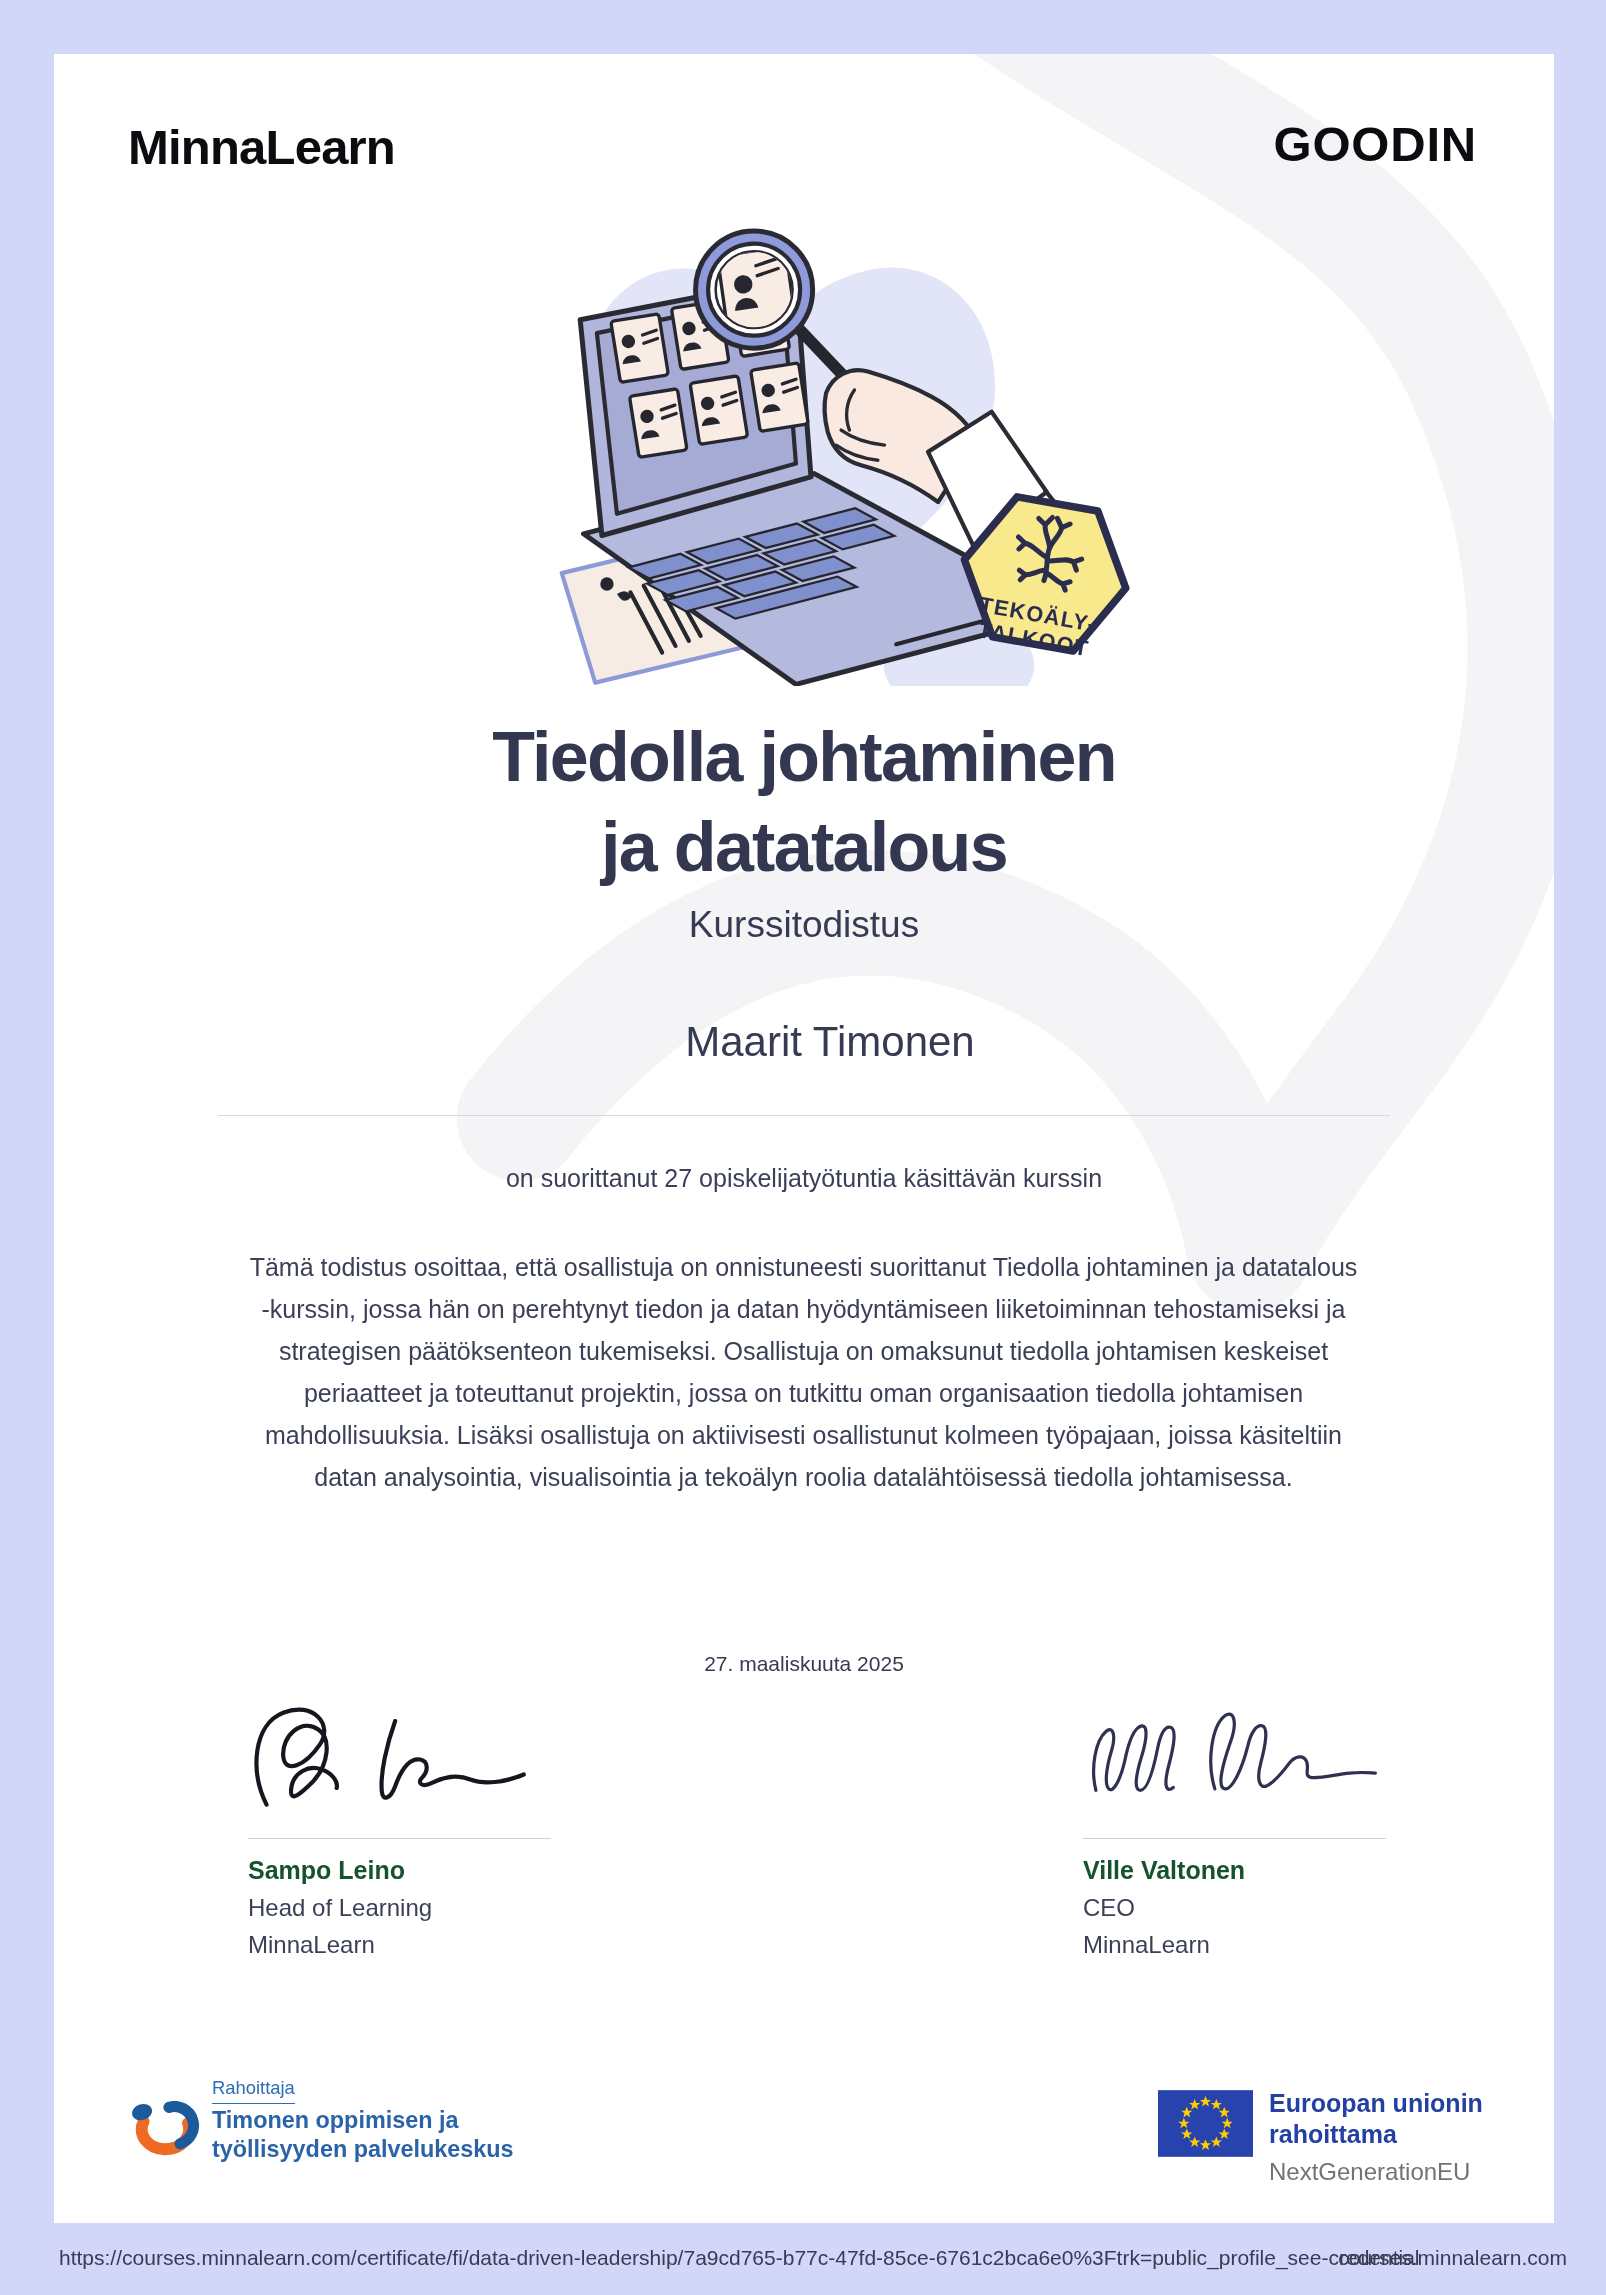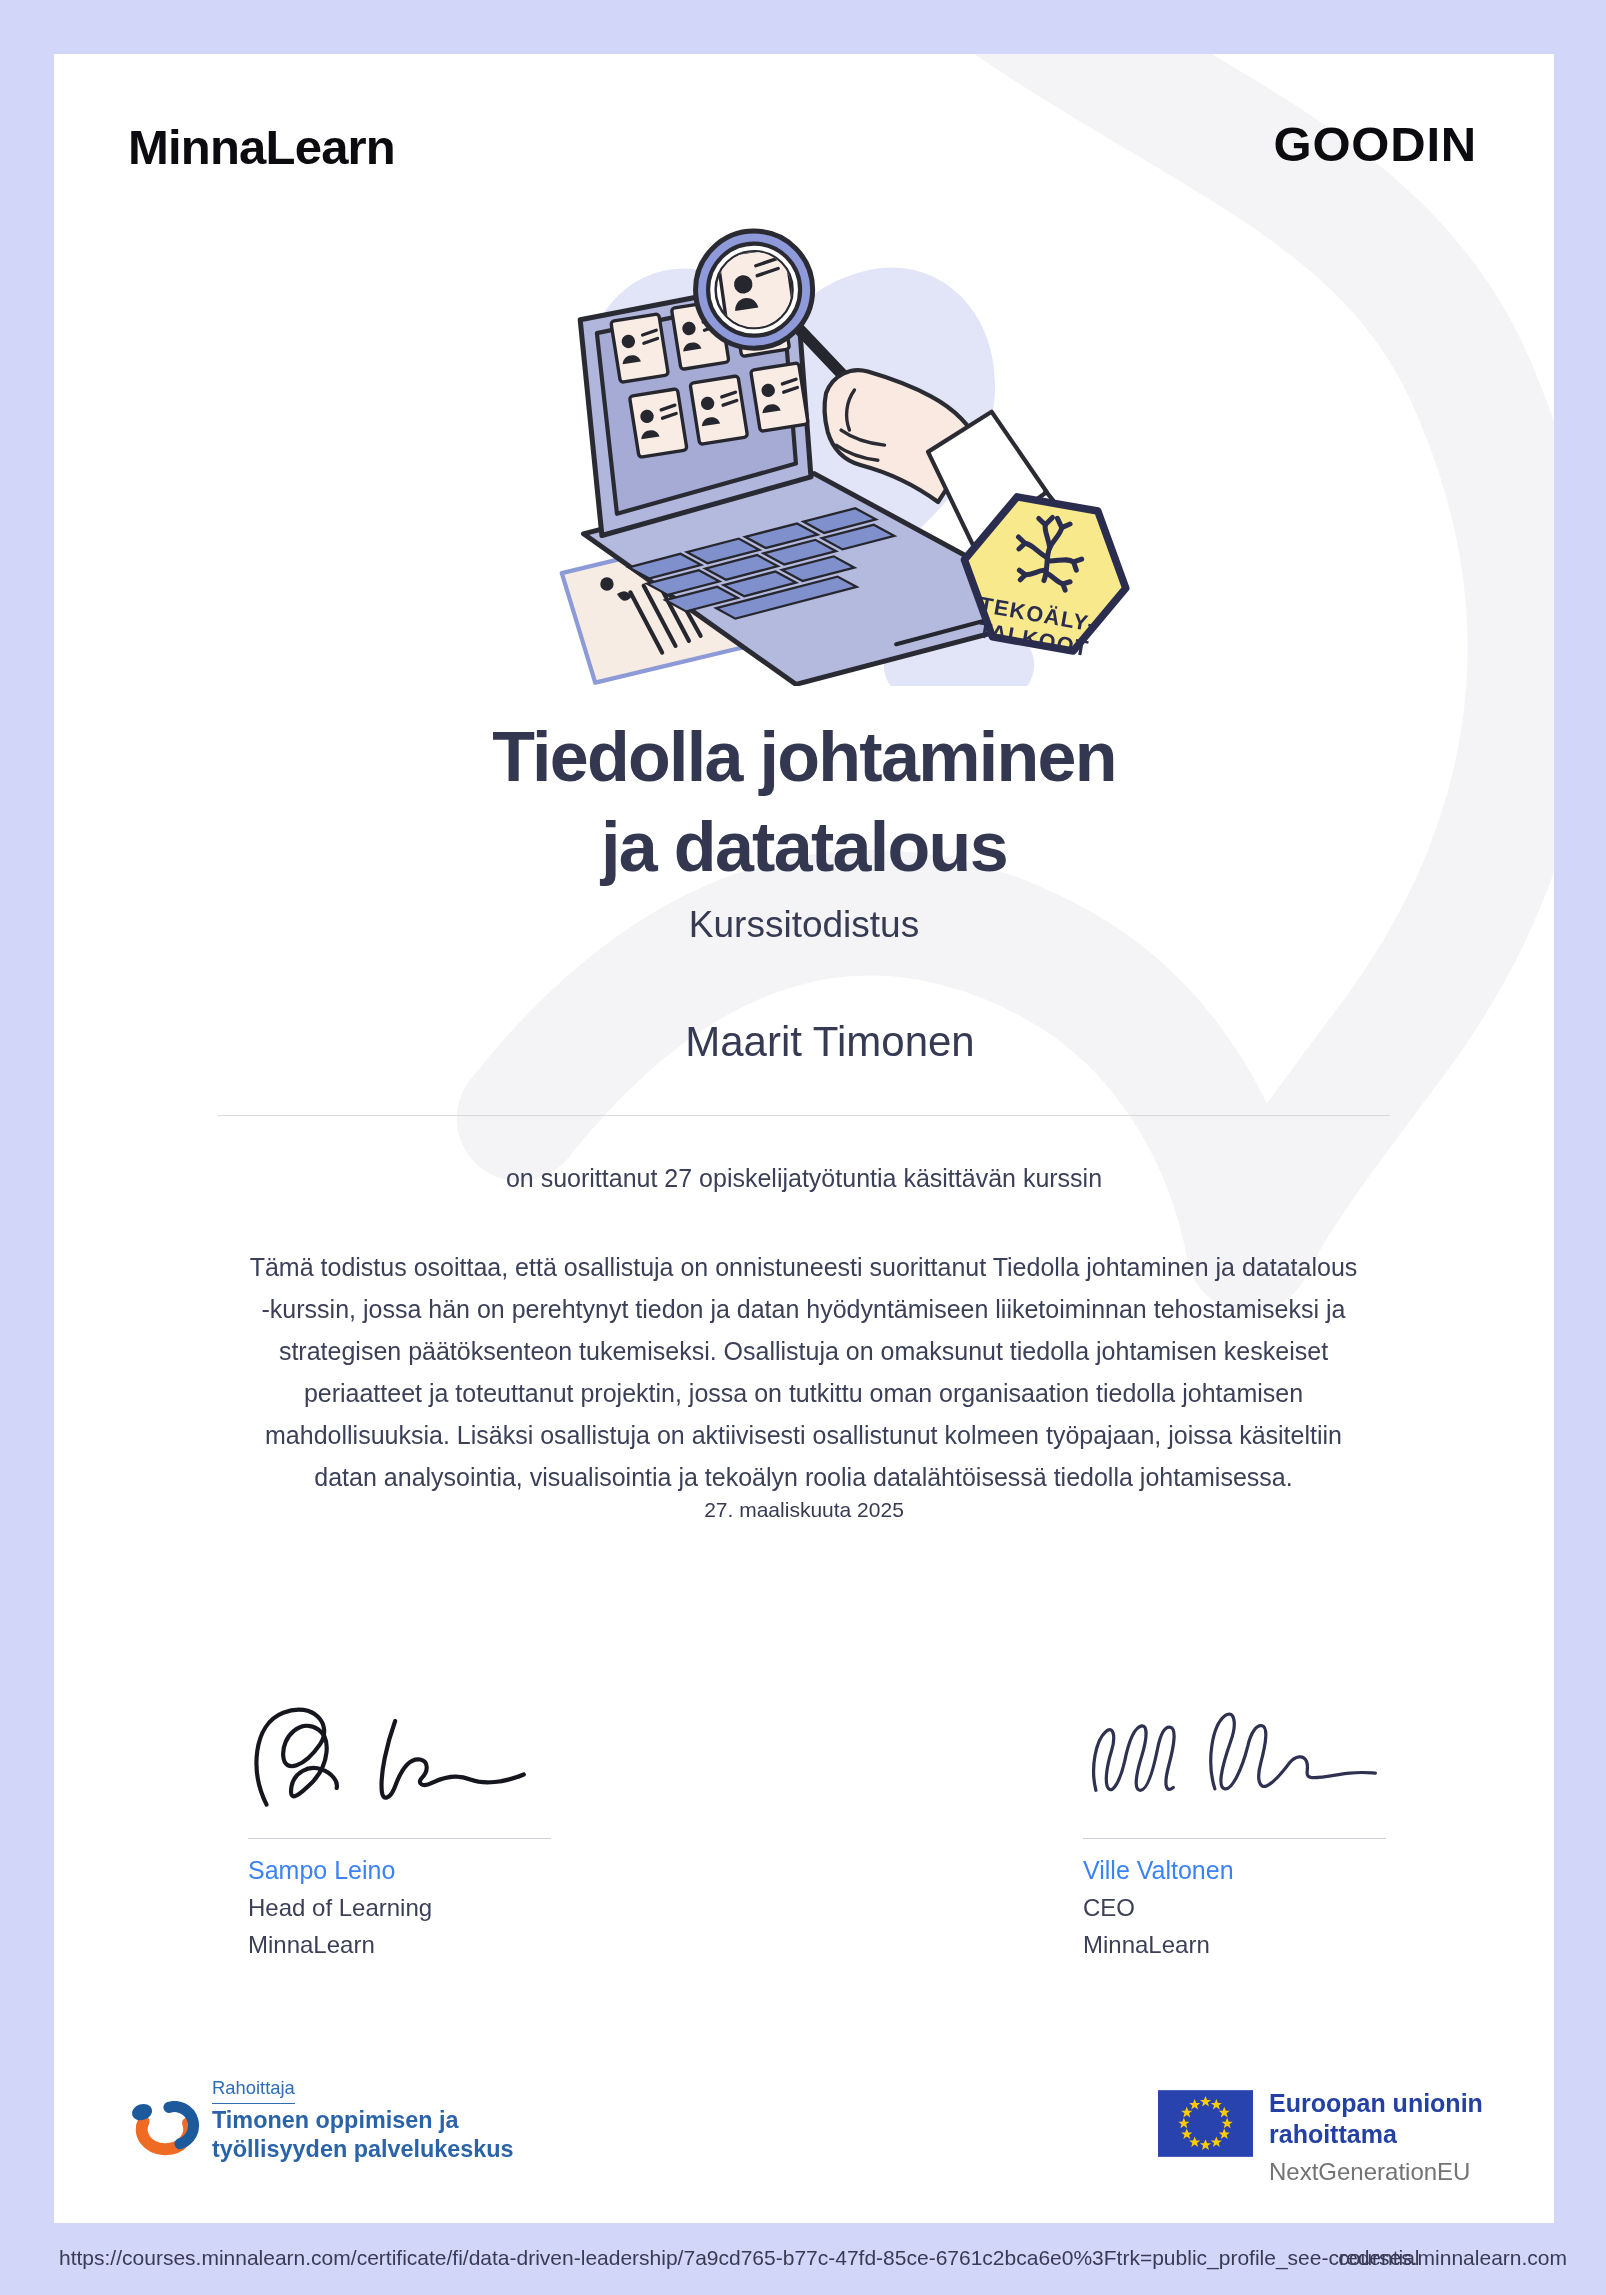--- a/index.html
+++ b/index.html
@@ -28,27 +28,27 @@
     font-size:70px;line-height:90px;font-weight:700;letter-spacing:-1.7px;color:#333850;
   }
   .subtitle{left:0;top:850px;width:1500px;text-align:center;font-size:37px;color:#363a53;}
   .recipient{left:0;top:964px;width:1500px;text-align:center;font-size:42px;color:#363a53;padding-left:26px;}
   .divider{left:164px;top:1061px;width:1172px;height:0;border-top:1.7px solid #d9dade;}
   .summary{left:0;top:1110px;width:1500px;text-align:center;font-size:25px;color:#3b3f57;}
   .paragraph{
     left:189px;top:1192px;width:1121px;text-align:center;
     font-size:25px;line-height:42px;color:#3b3f57;
   }
-  .date{left:0;top:1444px;width:1500px;text-align:center;font-size:21px;color:#363a53;}
+  .date{left:0;top:1598px;width:1500px;text-align:center;font-size:21px;color:#363a53;}
   .sig-block{width:351px;}
   .sig-left{left:194px;top:1637px;}
   .sig-right{left:1029px;top:1637px;}
   .sig-art{display:block;width:301px;height:147px;}
   .sig-line{width:303px;border-top:1.7px solid #cfcfd6;margin:0 0 13.4px 0;}
-  .sig-name{font-size:25px;font-weight:400;color:#3b82f6;line-height:37px;}
+  .sig-name{font-size:25px;font-weight:700;color:#14532d;line-height:37px;}
   .sig-role,.sig-org{font-size:24px;color:#3b3f57;line-height:37px;}
   .funder-label{
     left:158px;top:2023px;font-size:18.4px;color:#2e6db5;
     border-bottom:1.7px solid #2e6db5;padding-bottom:4.2px;
   }
   .jotpa-icon{left:74px;top:2047px;width:74px;height:57px;}
   .jotpa-text{left:158px;top:2052px;font-size:23.4px;font-weight:600;color:#2b63a8;line-height:28.5px;}
   .eu-flag{left:1104px;top:2036px;width:95px;height:67px;}
   .eu-text{left:1215px;top:2034px;}
   .eu-text .l1,.eu-text .l2{font-size:25px;font-weight:700;color:#2340a2;line-height:31px;}

